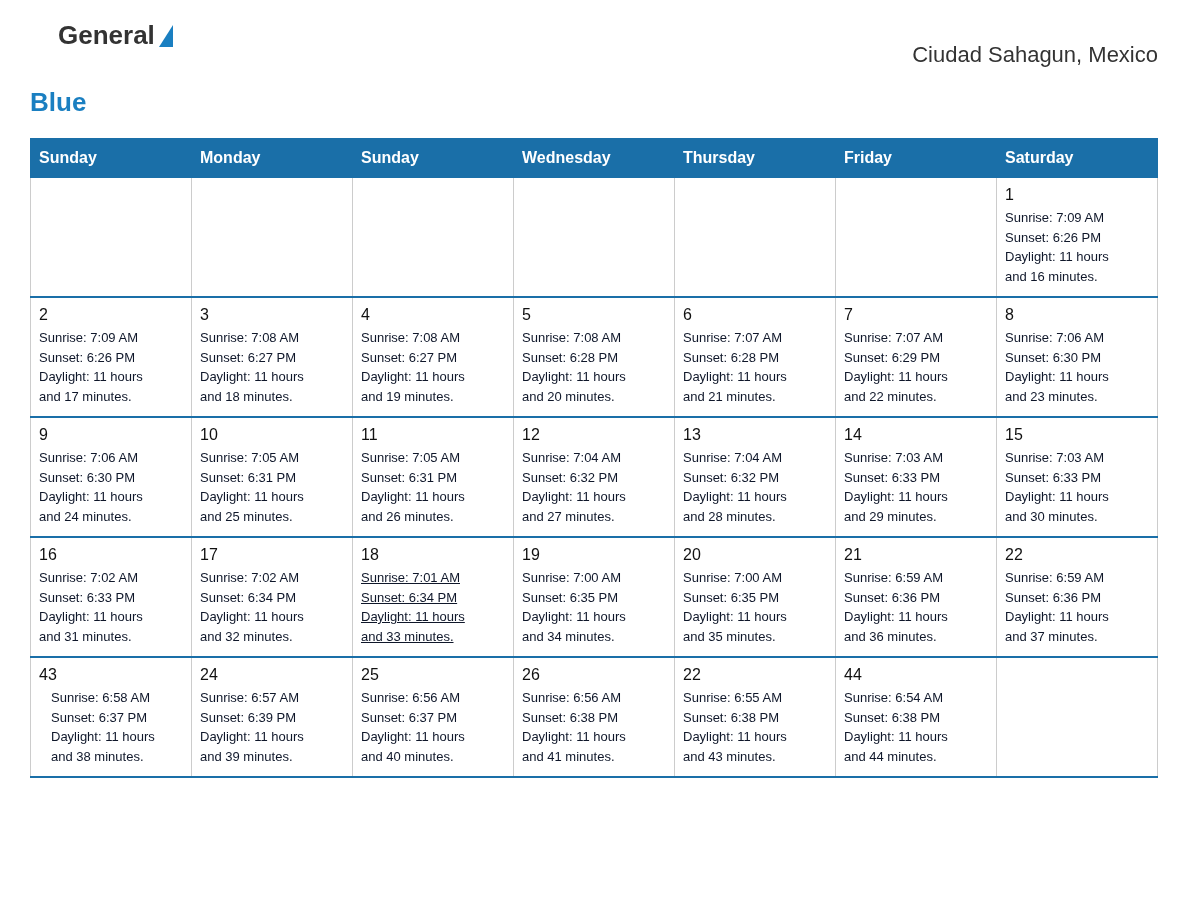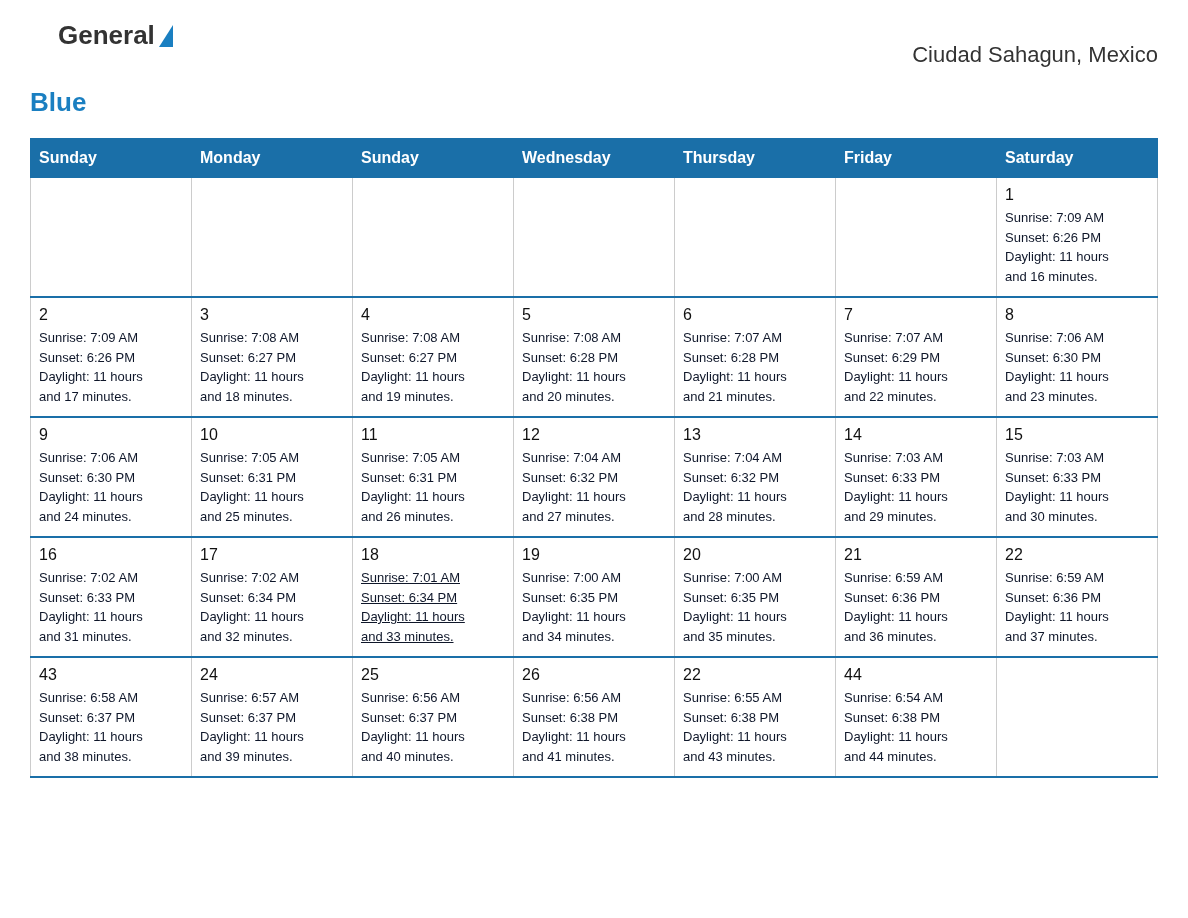--- a/index.html
+++ b/index.html
@@ -300,29 +300,29 @@
           <span class="day-number">22</span>
           <div class="day-info" style="white-space: pre-line;">Sunrise: 6:59 AM
 Sunset: 6:36 PM
 Daylight: 11 hours
 and 37 minutes.</div>
         </td>
       </tr>
       <tr>
         <td>
           <span class="day-number">43</span>
-          <div class="day-info" style="white-space: pre-line;">Sunrise: 6:58 AM
+          <div class="day-info" style="white-space: pre-line; margin-left: 12px;">Sunrise: 6:58 AM
 Sunset: 6:37 PM
 Daylight: 11 hours
 and 38 minutes.</div>
         </td>
         <td>
           <span class="day-number">24</span>
           <div class="day-info" style="white-space: pre-line;">Sunrise: 6:57 AM
-Sunset: 6:37 PM
+Sunset: 6:39 PM
 Daylight: 11 hours
 and 39 minutes.</div>
         </td>
         <td>
           <span class="day-number">25</span>
           <div class="day-info" style="white-space: pre-line;">Sunrise: 6:56 AM
 Sunset: 6:37 PM
 Daylight: 11 hours
 and 40 minutes.</div>
         </td>

